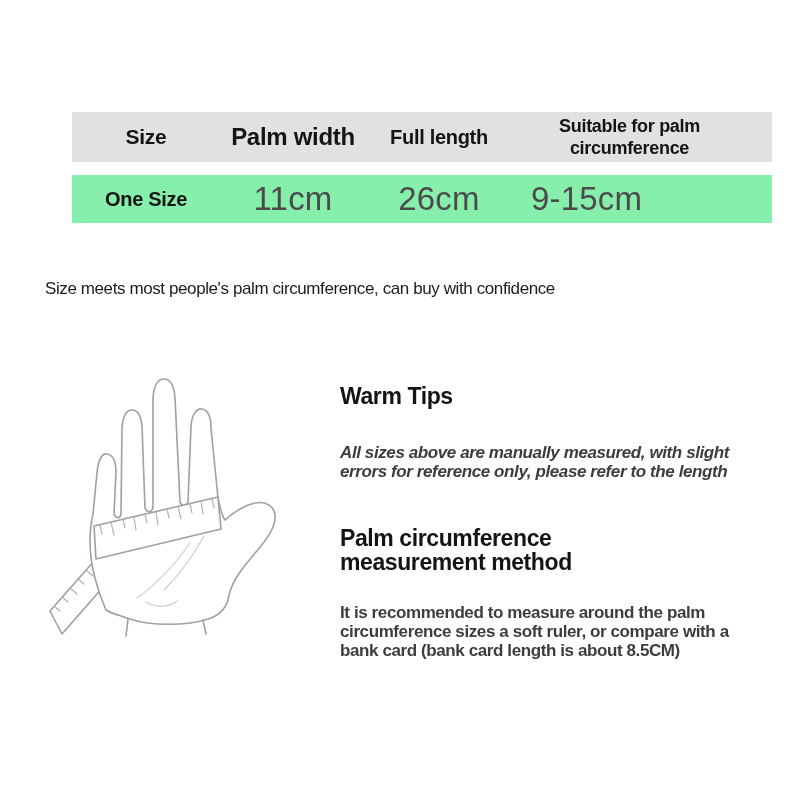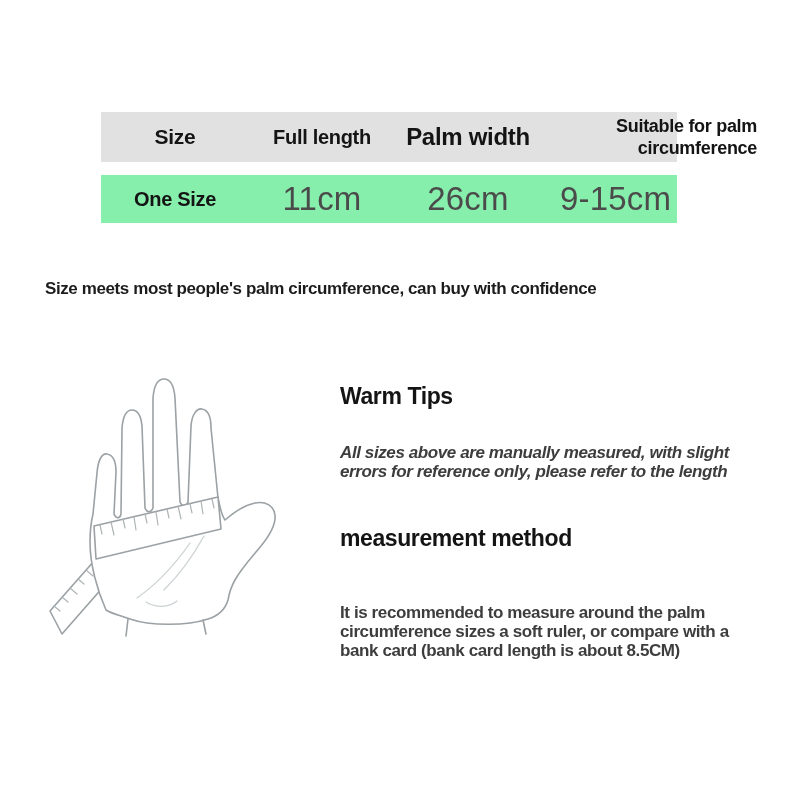--- a/index.html
+++ b/index.html
@@ -6,35 +6,35 @@
   body{
     width:800px;height:800px;background:#ffffff;position:relative;
     font-family:"Liberation Sans",sans-serif;overflow:hidden;
   }
   .abs{position:absolute;}
 
   
   .size-table{left:72px;top:112px;width:656px;}
   .trow{
     display:grid;grid-template-columns:148px 146px 146px 216px;
-    align-items:center;width:576px;margin-left:29px;
+    align-items:center;width:700px;
   }
   .trow.header{background:#e1e1e1;height:50px;margin-bottom:13px;}
   .trow.data{background:#86efac;height:48px;}
   .cell{display:flex;align-items:center;justify-content:center;text-align:center;}
-  .cell.left{justify-content:flex-start;text-align:right;padding-left:19px;box-sizing:border-box;}
+  .cell.left{justify-content:flex-start;text-align:center;padding-left:19px;box-sizing:border-box;}
   .h1c{font-size:21px;font-weight:bold;color:#141414;letter-spacing:-0.3px;}
   .h2c{font-size:24px;font-weight:bold;color:#141414;letter-spacing:-0.3px;}
   .h3c{font-size:20px;font-weight:bold;color:#141414;letter-spacing:-0.3px;}
   .h4c{font-size:18px;font-weight:bold;color:#141414;line-height:22px;letter-spacing:-0.3px;}
   .d1c{font-size:20px;font-weight:bold;color:#141414;letter-spacing:-0.3px;}
   .val{font-size:33px;font-weight:400;color:#4b4b4b;letter-spacing:0.2px;}
 
   
-  .confidence{left:45px;top:279px;font-size:17px;font-weight:bold;color:#1c1c1c;
+  .confidence{left:45px;top:279px;font-size:17px;font-weight:normal;color:#1c1c1c;
     letter-spacing:-0.4px;white-space:nowrap;}
 
   
   .rc-title{left:340px;font-size:23px;font-weight:bold;color:#141414;
     letter-spacing:-0.4px;white-space:nowrap;line-height:24px;}
   .warm-title{top:384px;text-align:center;}
   .m-title{top:526px;}
   .rc-para{left:340px;font-size:17px;font-weight:bold;color:#3d3d3d;
     letter-spacing:-0.4px;white-space:nowrap;}
   .rc-para .pline{line-height:19px;height:19px;}
@@ -43,22 +43,22 @@
 
   
   .hand-wrap{left:40px;top:368px;width:290px;height:290px;}
 </style>
 </head>
 <body>
 
 <div class="abs size-table">
   <div class="trow header">
     <div class="cell h1c">Size</div>
+    <div class="cell h2c">Palm width</div>
     <div class="cell h3c">Full length</div>
-    <div class="cell h2c">Palm width</div>
     <div class="cell left h4c">Suitable for palm circumference</div>
   </div>
   <div class="trow data">
     <div class="cell d1c">One Size</div>
     <div class="cell val">11cm</div>
     <div class="cell val">26cm</div>
     <div class="cell left val">9-15cm</div>
   </div>
 </div>
 
@@ -140,19 +140,20 @@
   </svg>
 </div>
 
 <div class="abs rc-title warm-title">Warm Tips</div>
 <div class="abs rc-para warm-para">
   <div class="pline">All sizes above are manually measured, with slight</div>
   <div class="pline">errors for reference only, please refer to the length</div>
 </div>
 
 <div class="abs rc-title m-title">
+  <div>Palm circumference</div>
   <div>measurement method</div>
 </div>
 <div class="abs rc-para m-para">
   <div class="pline">It is recommended to measure around the palm</div>
   <div class="pline">circumference sizes a soft ruler, or compare with a</div>
   <div class="pline">bank card (bank card length is about 8.5CM)</div>
 </div>
 
 </body></html>

